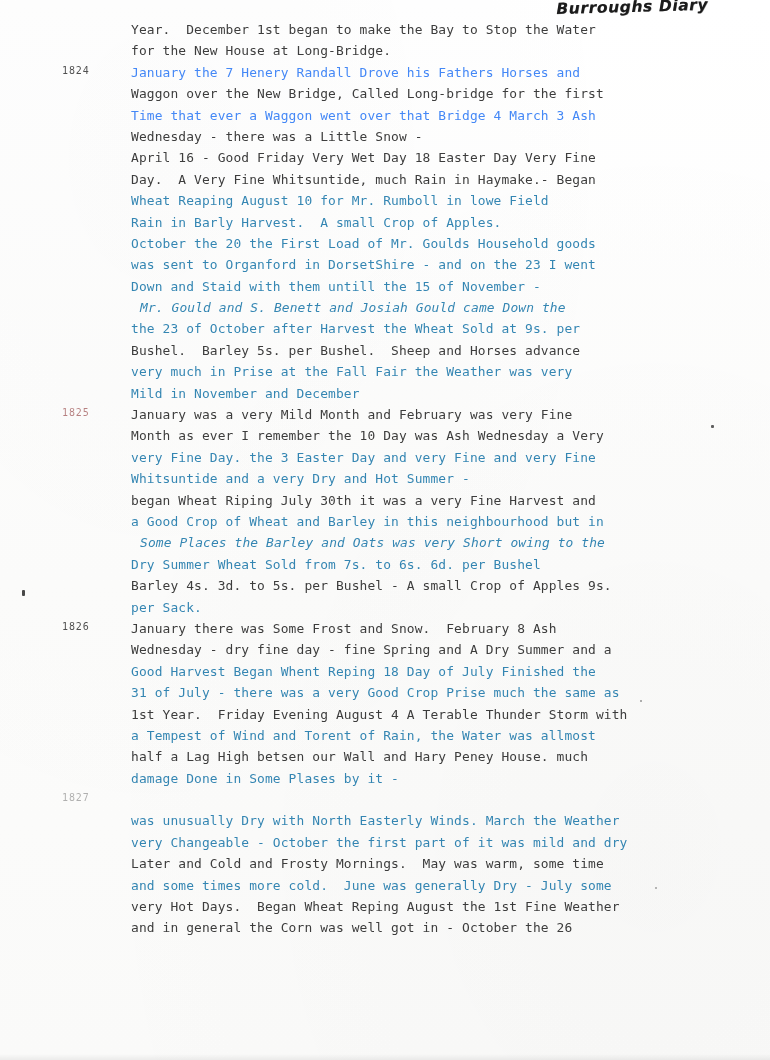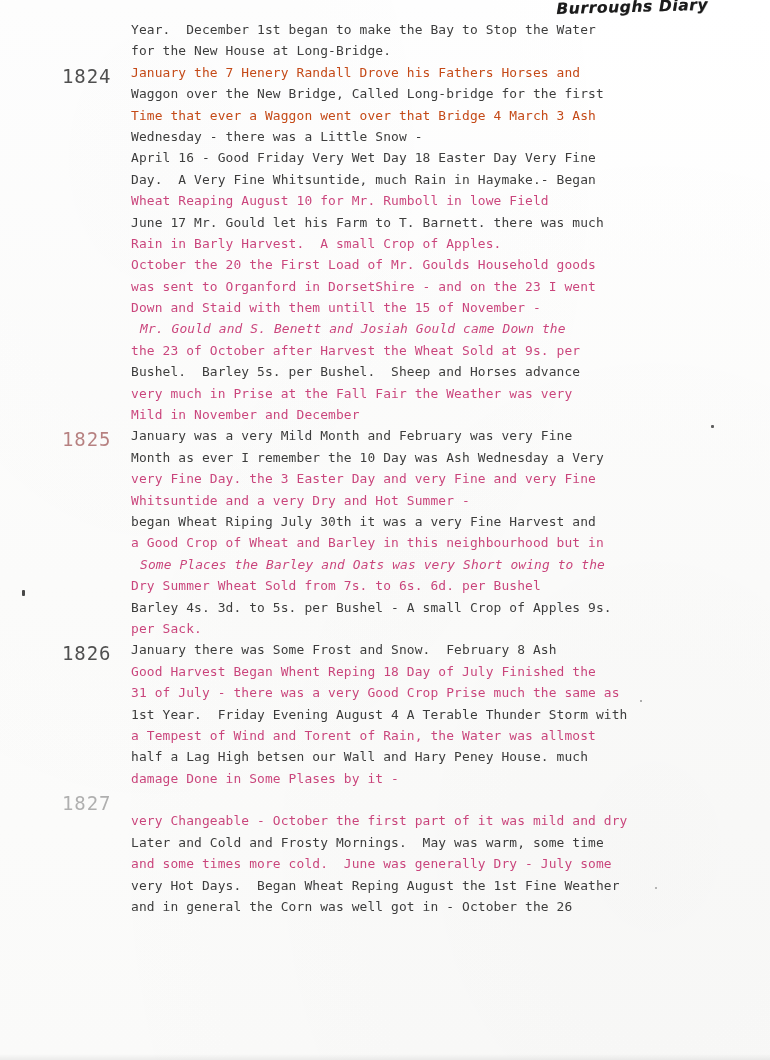--- a/index.html
+++ b/index.html
@@ -55,41 +55,41 @@
   .line-row {
     position: relative;
     height: 21.4px;
     white-space: nowrap;
   }
 
   .year-marker {
     position: absolute;
     left: 62px;
     top: 0;
-    font-size: 19px;
+    font-size: 10px;
     letter-spacing: 0.9px;
     color: #2a2a2a;
     opacity: 0.82;
   }
   .year-marker.faded  { opacity: 0.55; color: #7f1d1d; }
   .year-marker.faded2 { opacity: 0.45; color: #555; }
 
   .line-text {
     position: absolute;
     left: 131px;
     top: 0;
     font-size: 12.9px;
     letter-spacing: 0.12px;
     color: #1a1a1a;
     white-space: pre;
   }
   
-  .ink-1 { color: #c2410c; opacity: 0.95; }
+  .ink-1 { color: #3b82f6; opacity: 0.95; }
   .ink-2 { color: #232323; opacity: 0.88; }
-  .ink-3 { color: #be185d; opacity: 0.80; }
+  .ink-3 { color: #0369a1; opacity: 0.80; }
 
   .indent { padding-left: 9px; font-style: italic; }
 
   
   .speck {
     position: absolute;
     background: #1c1c1c;
     border-radius: 1px;
   }
   .speck-left  { left: 22px;  top: 590px; width: 3px; height: 6px; opacity: 0.8; }
@@ -136,23 +136,20 @@
       <div class="line-row">
         <span class="line-text ink-2">April 16 - Good Friday Very Wet Day 18 Easter Day Very Fine</span>
       </div>
       <div class="line-row">
         <span class="line-text ink-2">Day.  A Very Fine Whitsuntide, much Rain in Haymake.- Began</span>
       </div>
       <div class="line-row">
         <span class="line-text ink-3">Wheat Reaping August 10 for Mr. Rumboll in lowe Field</span>
       </div>
       <div class="line-row">
-        <span class="line-text ink-2">June 17 Mr. Gould let his Farm to T. Barnett. there was much</span>
-      </div>
-      <div class="line-row">
         <span class="line-text ink-3">Rain in Barly Harvest.  A small Crop of Apples.</span>
       </div>
       <div class="line-row">
         <span class="line-text ink-3">October the 20 the First Load of Mr. Goulds Household goods</span>
       </div>
       <div class="line-row">
         <span class="line-text ink-3">was sent to Organford in DorsetShire - and on the 23 I went</span>
       </div>
       <div class="line-row">
         <span class="line-text ink-3">Down and Staid with them untill the 15 of November -</span>
@@ -201,39 +198,45 @@
         <span class="line-text ink-2">Barley 4s. 3d. to 5s. per Bushel - A small Crop of Apples 9s.</span>
       </div>
       <div class="line-row">
         <span class="line-text ink-3">per Sack.</span>
       </div>
       <div class="line-row">
         <span class="year-marker">1826</span>
         <span class="line-text ink-2">January there was Some Frost and Snow.  February 8 Ash</span>
       </div>
       <div class="line-row">
+        <span class="line-text ink-2">Wednesday - dry fine day - fine Spring and A Dry Summer and a</span>
+      </div>
+      <div class="line-row">
         <span class="line-text ink-3">Good Harvest Began Whent Reping 18 Day of July Finished the</span>
       </div>
       <div class="line-row">
         <span class="line-text ink-3">31 of July - there was a very Good Crop Prise much the same as</span>
       </div>
       <div class="line-row">
         <span class="line-text ink-2">1st Year.  Friday Evening August 4 A Terable Thunder Storm with</span>
       </div>
       <div class="line-row">
         <span class="line-text ink-3">a Tempest of Wind and Torent of Rain, the Water was allmost</span>
       </div>
       <div class="line-row">
         <span class="line-text ink-2">half a Lag High betsen our Wall and Hary Peney House. much</span>
       </div>
       <div class="line-row">
         <span class="line-text ink-3">damage Done in Some Plases by it -</span>
       </div>
       <div class="line-row">
         <span class="year-marker faded2">1827</span>
+      </div>
+      <div class="line-row">
+        <span class="line-text ink-3">was unusually Dry with North Easterly Winds. March the Weather</span>
       </div>
       <div class="line-row">
         <span class="line-text ink-3">very Changeable - October the first part of it was mild and dry</span>
       </div>
       <div class="line-row">
         <span class="line-text ink-2">Later and Cold and Frosty Mornings.  May was warm, some time</span>
       </div>
       <div class="line-row">
         <span class="line-text ink-3">and some times more cold.  June was generally Dry - July some</span>
       </div>

